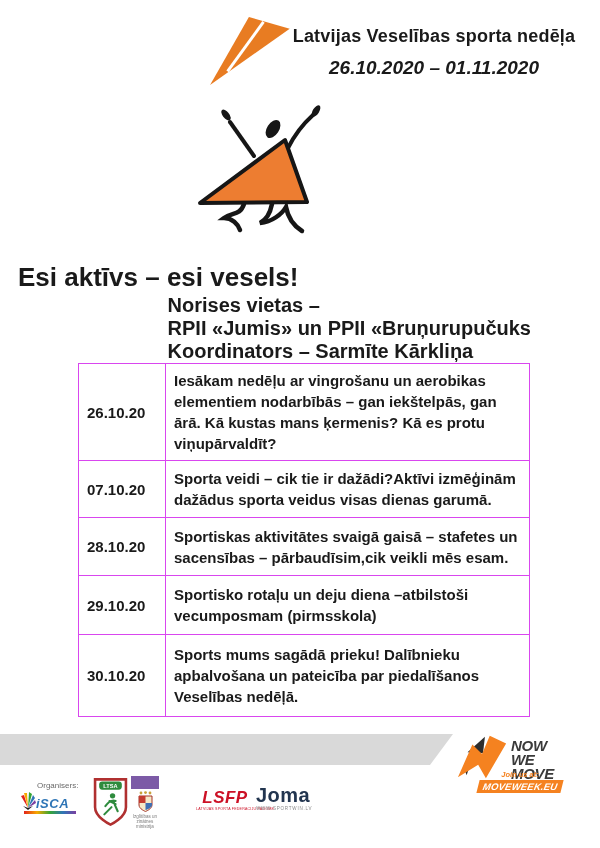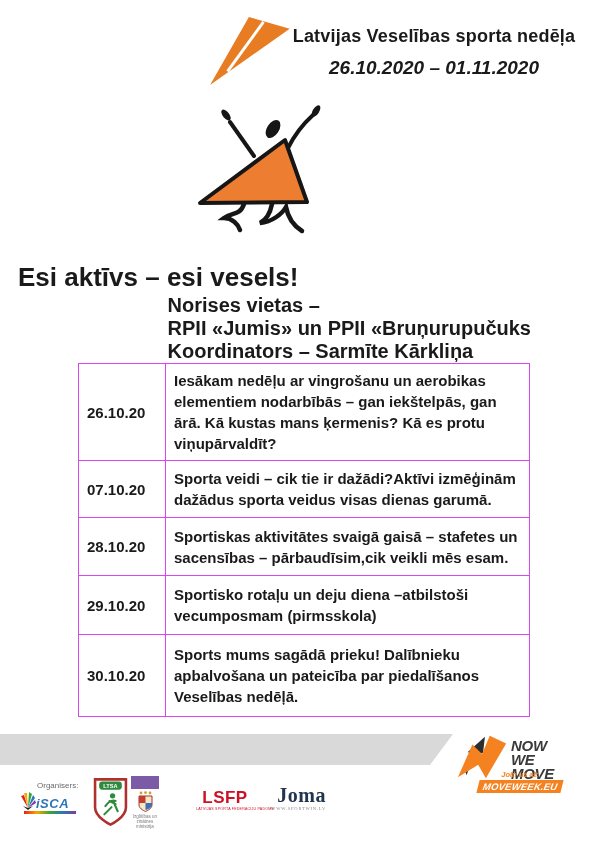--- a/index.html
+++ b/index.html
@@ -54,24 +54,24 @@
   .isca-word { color:#2e75b6; font-size:13px; font-weight:900; font-style:italic;
     letter-spacing:.5px; line-height:13px; }
   .isca-strip { margin-top:1px; margin-left:4px; width:52px; height:2.5px;
     background:linear-gradient(90deg,#e2231a,#f7a800,#35a535,#2e75b6,#7a3fa0); }
   .ltsa { position:absolute; left:93px; top:777px; width:35px; height:50px; }
   .ministry { position:absolute; left:128px; top:776px; width:34px; text-align:center; }
   .ministry-flag { width:28px; height:13px; background:#7c5aa6; margin:0 auto; }
   .ministry-arms { width:17px; height:22px; margin:2px auto 0; display:block; }
   .ministry-name { margin-top:1px; font-size:4.5px; line-height:5px; color:#7a7a7a; }
   .lsfp { position:absolute; left:196px; top:789px; width:58px; text-align:center; }
-  .lsfp-word { color:#cc1126; font-size:17px; line-height:17px; font-weight:900; 
+  .lsfp-word { color:#cc1126; font-size:17px; line-height:17px; font-weight:900; font-style:italic;
     letter-spacing:.5px; }
   .lsfp-sub { margin-top:1px; font-size:3.6px; color:#cc1126; letter-spacing:.2px; white-space:nowrap; }
-  .joma { position:absolute; left:264px; top:785px; width:62px; text-align:right;font-family:Liberation Serif, serif; }
+  .joma { position:absolute; left:256px; top:785px; width:62px; text-align:left; }
   .joma-word { color:#22354f; font-size:20px; line-height:20px; font-weight:800; letter-spacing:.5px; }
   .joma-sub { margin-top:1px; font-size:4.5px; color:#8a8a8a; letter-spacing:.8px; }
 </style>
 </head>
 <body>
 
 <div class="page">
 
   <svg class="header-logo" viewBox="0 0 90 70" aria-hidden="true">
     <polygon points="48,0 90,12 8,70" fill="#e87c22"></polygon>

